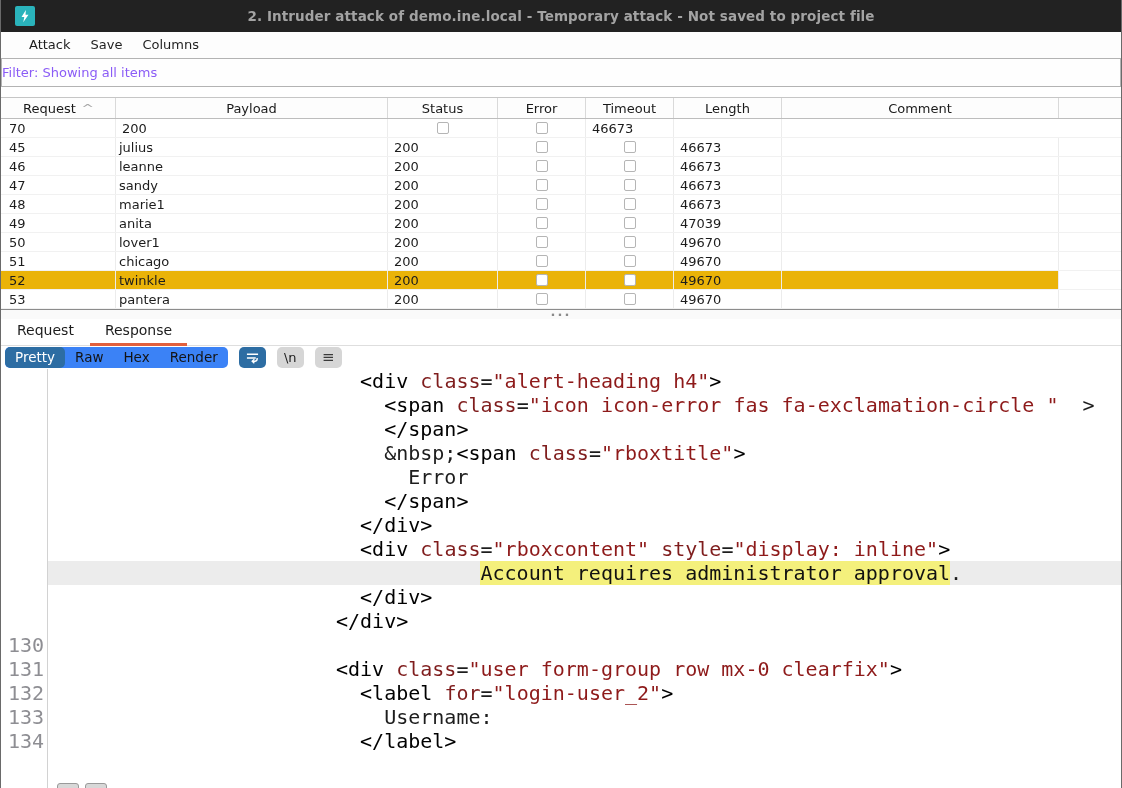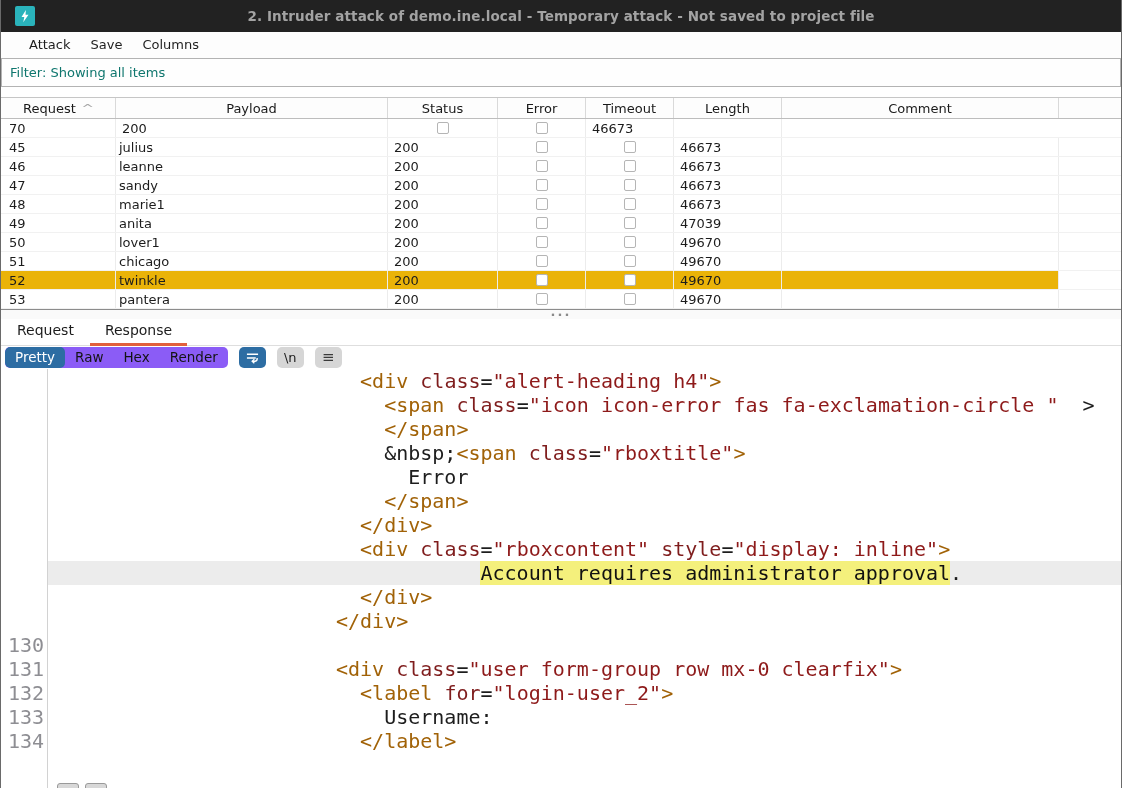--- a/index.html
+++ b/index.html
@@ -21,21 +21,21 @@
 
   
   .tabstrip { height:27px; background:#fcfcfc; display:flex; border-bottom:1px solid #cfcfcf; flex:none; }
   .tab { font-size:13.5px; color:#1f1f1f; padding:0 16px; line-height:23px; height:26px;
     border-bottom:3px solid transparent; }
   .tab.selected { border-bottom-color:#e2603d; }
 
   
   .filterbar { height:29px; border:1px solid #b3b3b3; background:#fefefe; display:flex;
     align-items:center; flex:none; }
-  .filterbar span { font-size:13px; color:#0f766e; padding-left:8px; }
+  .filterbar span { font-size:13px; color:#8b5cf6; padding-left:0; }
 
   .gap10 { height:10px; flex:none; background:#ffffff; }
 
   
   .rtable { flex:none; }
   .thead { display:grid; grid-template-columns:115px 272px 110px 88px 88px 108px 277px 1fr;
     height:22px; border-top:1px solid #c6c6c6; border-bottom:1px solid #bdbdbd; background:#fdfdfd; }
   .th { font-size:13px; color:#1a1a1a; display:flex; align-items:center; justify-content:center;
     border-right:1px solid #d9d9d9; white-space:nowrap; overflow:hidden; }
   .th:first-child { justify-content:flex-start; padding-left:22px; }
@@ -61,37 +61,37 @@
   .splitter .dots { font-size:13px; color:#8a8a8a; letter-spacing:2px; line-height:6px; font-weight:bold; }
 
   
   .msgtabs { height:27px; background:#ffffff; display:flex; border-bottom:1px solid #dedede; flex:none; }
   .msgtab { font-size:14px; color:#1c1c1c; padding:0 15px; line-height:23px; height:27px;
     border-bottom:3px solid transparent; margin-left:1px; }
   .msgtab.selected { border-bottom-color:#e2603d; }
 
   
   .toolbar { height:23px; background:#ffffff; display:flex; align-items:flex-start; padding:1px 0 0 4px; flex:none; }
-  .segmented { display:flex; background:#8b5cf6; border-radius:5px; overflow:hidden; height:21px;align-items:center; }
+  .segmented { display:flex; background:#3b82f6; border-radius:5px; overflow:hidden; height:21px;align-items:center; }
   .segment { font-size:13.5px; color:#141414; padding:0 10px; line-height:21px; }
   .segment.selected { background:#2d6da3; color:#ffffff; border-radius:5px; }
   .iconbtn { height:21px; min-width:27px; border-radius:5px; background:#d6d6d6; margin-left:11px;
     display:flex; align-items:center; justify-content:center; font-size:13px; color:#1a1a1a; padding:0 6px; }
   .iconbtn.blue { background:#2d6da3; color:#fff; }
   .hamburger { font-size:15px; color:#3a3a3a; line-height:21px; }
 
   
   .codearea { flex:1; background:#ffffff; position:relative; overflow:hidden;
     font-family:"DejaVu Sans Mono","Liberation Mono",monospace; }
   .gutter-rail { position:absolute; left:46px; top:0; bottom:0; width:1px; background:#d2d2d2; }
   .cline { display:flex; height:24px; line-height:24px; font-size:20px; white-space:pre; }
   .gut { width:46px; flex:none; color:#8e8e93; padding-left:7px; font-size:20px; }
   .ctext { flex:1; }
   .cline.band .ctext { background:#ececec; }
-  .tok-t { color:#a16207; }
+  .tok-t { color:#000000; }
   .tok-a { color:#7f1d1d; }
   .tok-v { color:#8e1a1a; }
   .tok-p { color:#1d1d1d; }
   .tok-hl { color:#111; background:#f4f07c; }
 
   
   .peek { position:absolute; bottom:-5px; height:10px; width:22px; background:#d8d8d8;
     border:1px solid #9a9a9a; border-radius:3px; }
   .peek.p1 { left:56px; } .peek.p2 { left:84px; }
 </style>

